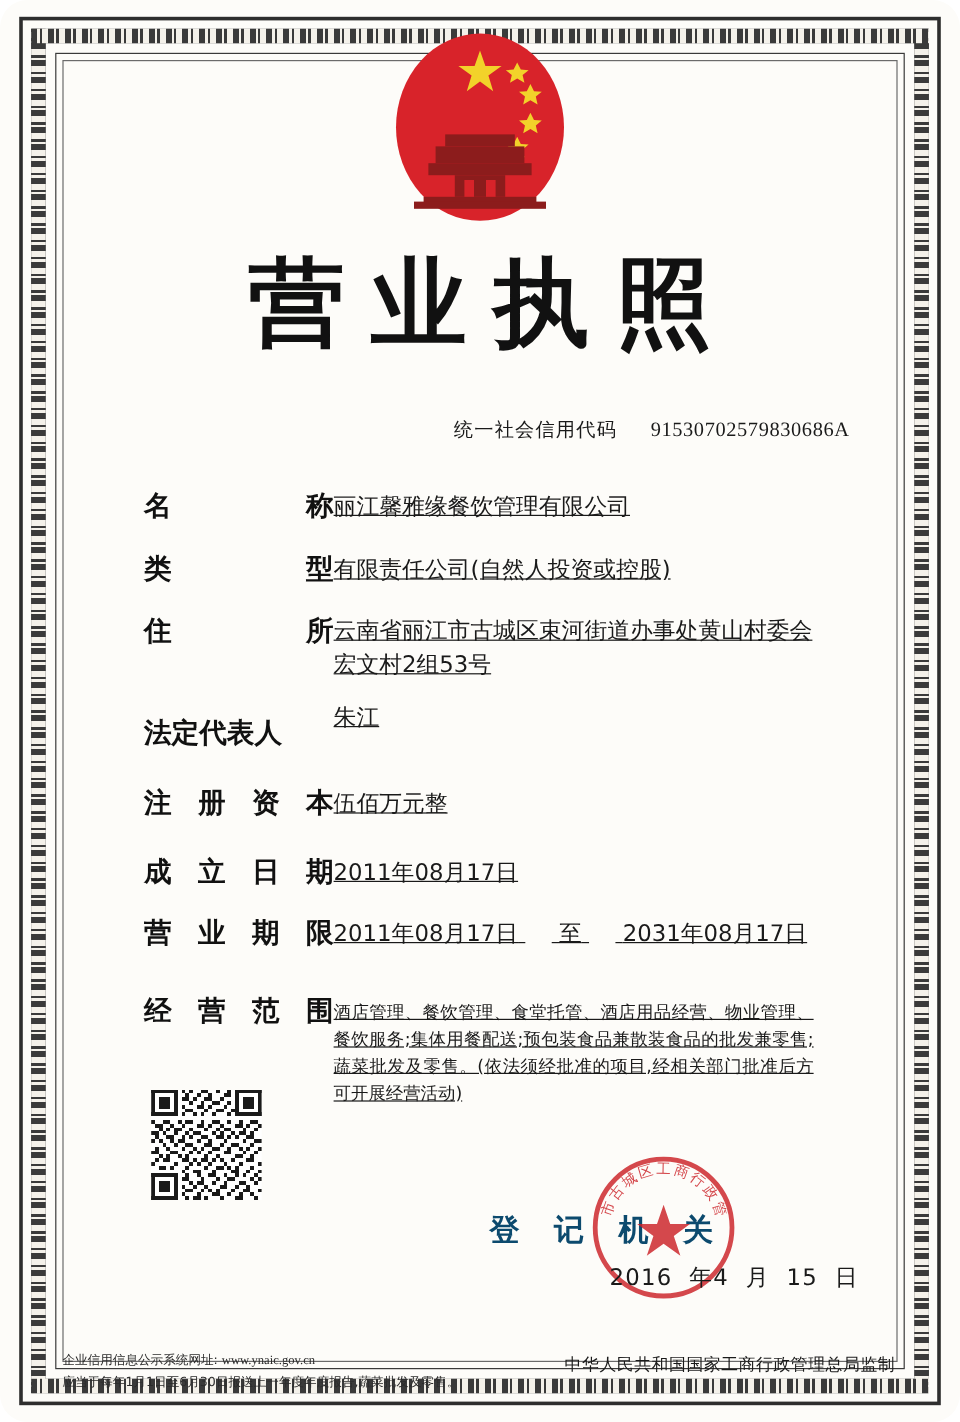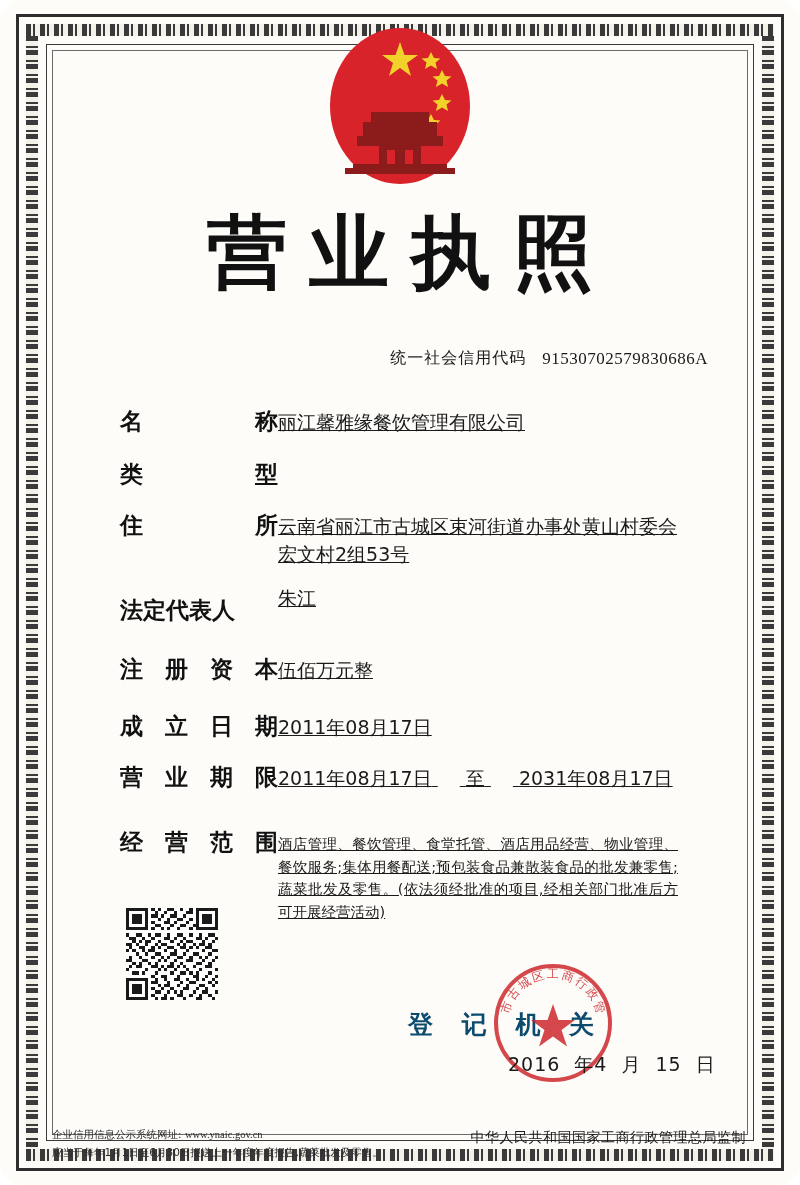--- a/index.html
+++ b/index.html
@@ -81,22 +81,22 @@
     color: #111111;
     line-height: 1;
   }
 
   
   .credit-row {
     position: absolute;
     top: 348px;
     right: 92px;
     display: flex;
-    align-items: center;
-    gap: 16px;
+    align-items: flex-start;
+    gap: 28px;
     font-size: 16px;
     color: #1a1a1a;
     font-family: "DejaVu Sans", sans-serif;
   }
   .credit-label { letter-spacing: 1px; }
   .credit-value {
     font-family: "Liberation Serif", serif;
     font-size: 17px;
     letter-spacing: 0.5px;
   }
@@ -265,20 +265,21 @@
         <span>称</span>
       </div>
       <div class="row-value">丽江馨雅缘餐饮管理有限公司</div>
     </div>
 
     <div class="row r-type">
       <div class="row-label">
         <span>类</span>
         <span>型</span>
       </div>
+      <div class="row-value">有限责任公司(自然人投资或控股)</div>
     </div>
 
     <div class="row r-addr">
       <div class="row-label">
         <span>住</span>
         <span>所</span>
       </div>
       <div class="row-value" style="max-width:400px">云南省丽江市古城区束河街道办事处黄山村委会宏文村2组53号</div>
     </div>
 

